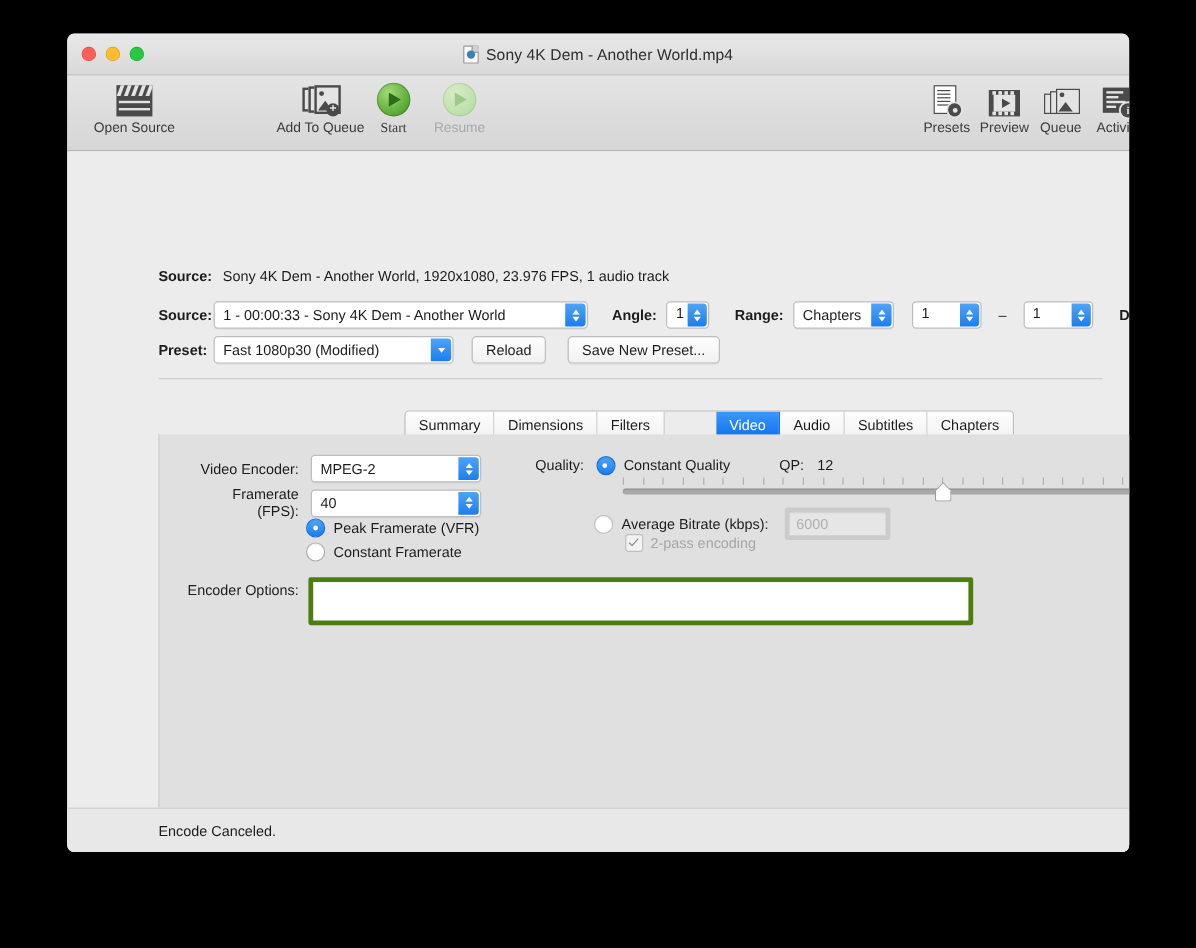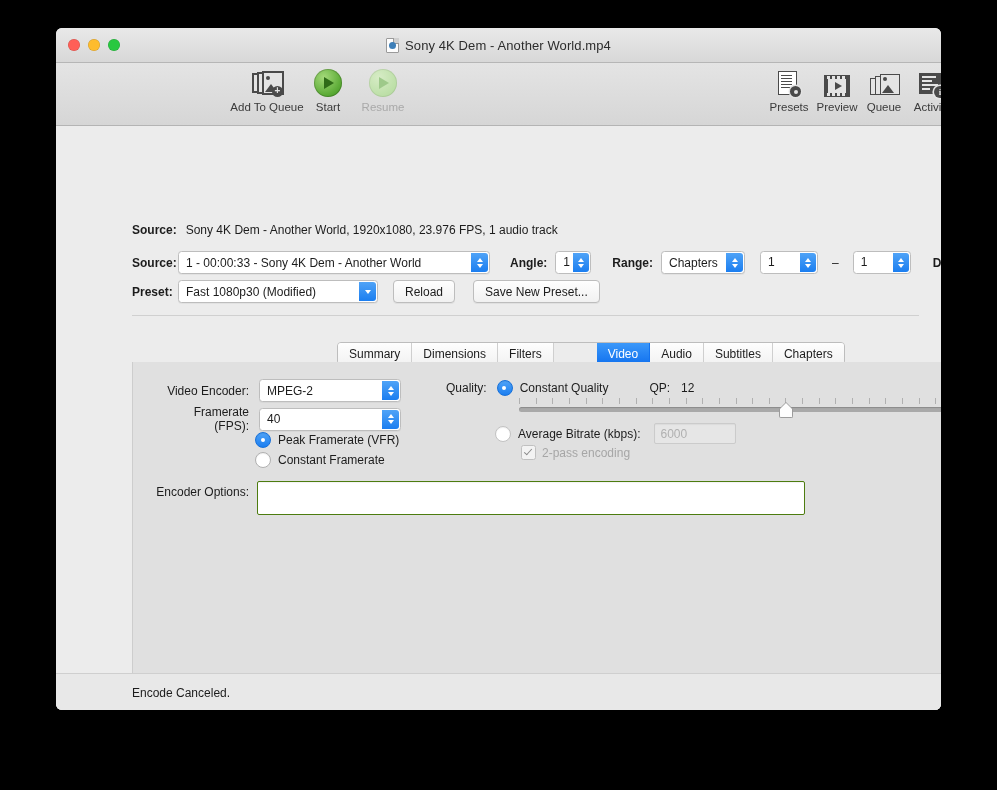--- a/index.html
+++ b/index.html
@@ -209,21 +209,21 @@
   .radio.on:after{content:"";position:absolute;left:4.5px;top:4.5px;width:4px;height:4px;border-radius:50%;background:#fff;}
   .radio.dim{border-color:#c2c2c2;}
   
   .chk{width:13px;height:13px;border-radius:2.5px;background:#f3f3f3;border:1px solid #c0c0c0;display:inline-block;position:relative;}
   .chk.on:after{
     content:"";position:absolute;left:4px;top:0.5px;width:3px;height:7px;
     border:solid #8a8a8a;border-width:0 1.8px 1.8px 0;transform:rotate(42deg);
   }
   
   .tf{
-    background:#fff;border:1px solid #4d7c0f;border-radius:2px;
+    background:#fff;border:4px solid #4d7c0f;border-radius:2px;
     font-size:12px;color:#1c1c1c;display:flex;align-items:center;padding:0 6px;
     box-shadow:inset 0 1px 1px rgba(0,0,0,.05);
   }
   .tf.disabled{background:#e6e6e6;color:#b0b0b0;border-color:#cbcbcb;}
   
   .slider{position:absolute;left:463px;top:272px;width:434px;height:22px;}
   .slider .ticks{position:absolute;left:0;right:0;top:0;height:7px;}
   .slider .ticks i{position:absolute;top:0;width:1px;height:6px;background:#b0b0b0;}
   .slider .track{
     position:absolute;left:0;right:0;top:9px;height:5px;border-radius:3px;
@@ -263,34 +263,49 @@
         <span class="page"></span>
           <span class="fold"></span>
           <span class="dot"></span>
       </span>
       <span class="title-text">Sony 4K Dem - Another World.mp4</span>
     </div>
   </div>
 
   <div class="toolbar">
 
+    <div class="tb-item" style="left:10px;">
+      <span class="tb-icon">
+        <span class="ico-clap">
+          <span class="bar">
+              <i style="left:2px"></i>
+              <i style="left:8px"></i>
+              <i style="left:14px"></i>
+              <i style="left:20px"></i>
+              <i style="left:26px"></i>
+            </span>
+          <span class="body"></span>
+        </span>
+      </span>
+      <span class="tb-label">Open Source</span>
+    </div>
 
     <div class="tb-item" style="left:165px;">
       <span class="tb-icon">
         <span class="ico-queueadd">
           <span class="s s1"></span>
             <span class="s s2"></span>
             <span class="s s3"></span>
           <span class="plus">+</span>
         </span>
       </span>
       <span class="tb-label">Add To Queue</span>
     </div>
 
-    <div class="tb-item" style="left:252px;width:40px;">
+    <div class="tb-item" style="left:252px;width:40px;font-family:Liberation Serif, serif;">
       <span class="tb-icon">
         <span class="ico-play on">
             <span class="tri"></span>
           </span>
       </span>
       <span class="tb-label">Start</span>
     </div>
 
     <div class="tb-item" style="left:296px;width:62px;">
       <span class="tb-icon">

